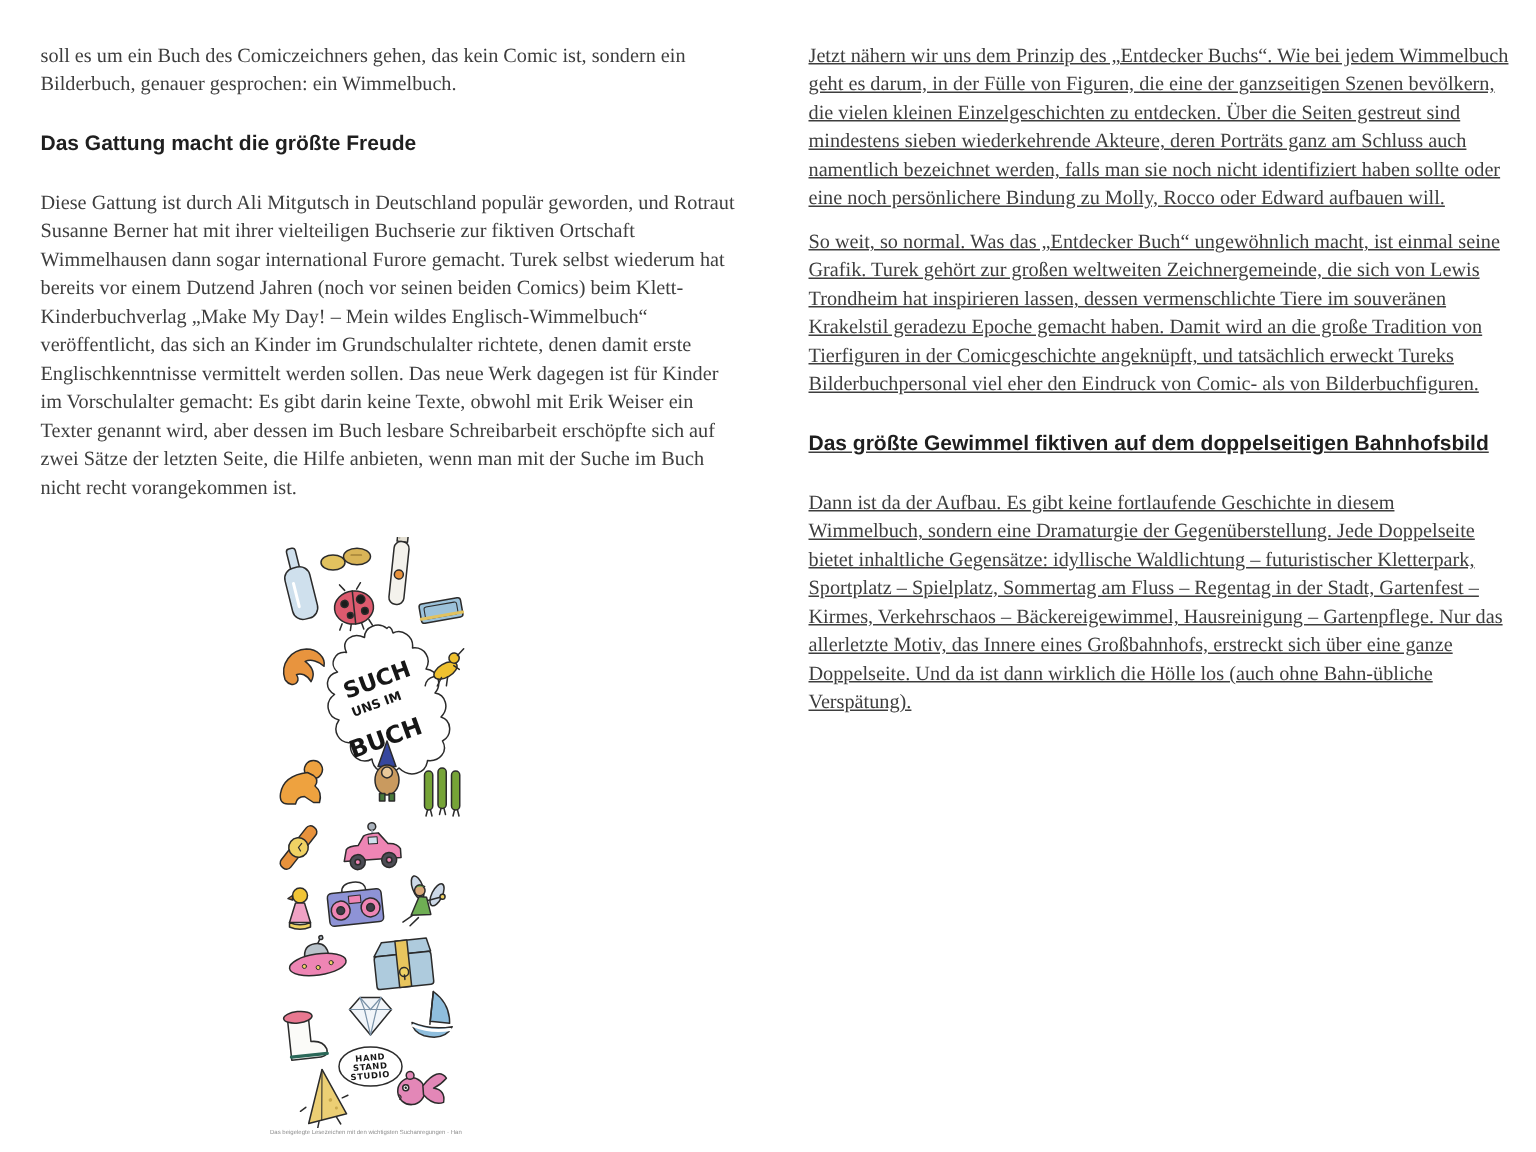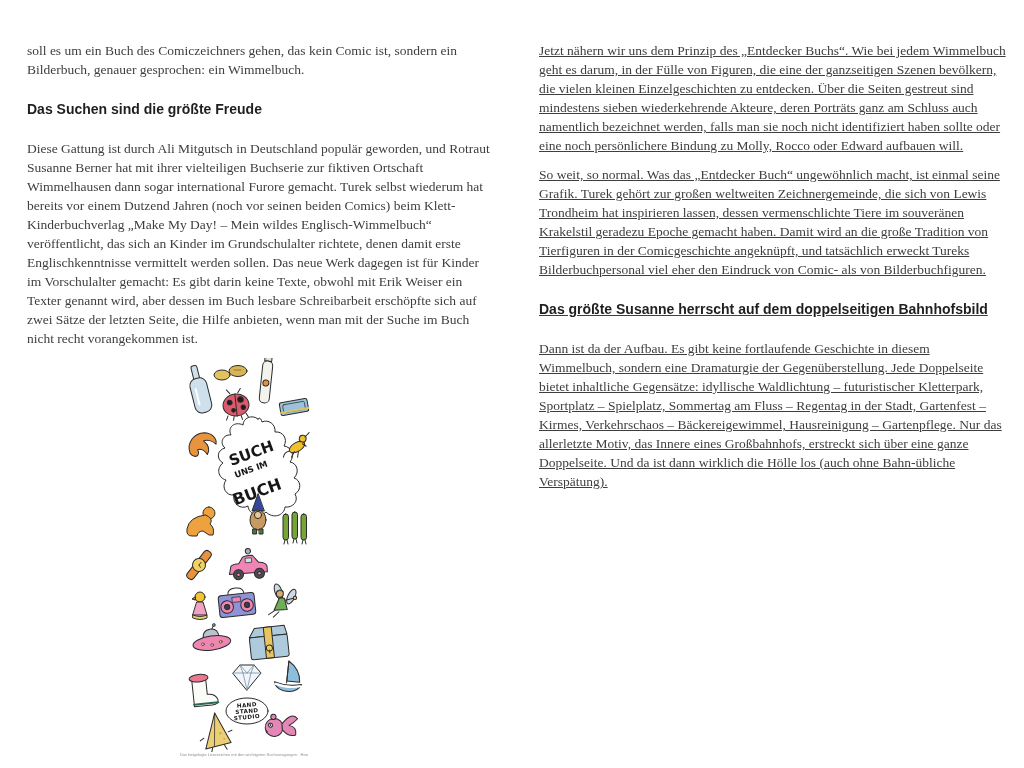--- a/index.html
+++ b/index.html
@@ -1,20 +1,20 @@
 <!DOCTYPE html>
 <html><head>
 <meta charset="utf-8">
 <style>
   html,body{margin:0;padding:0;}
   body{
     width:1024px;height:768px;background:#ffffff;overflow:hidden;position:relative;
     font-family:"Liberation Serif", serif;color:#3e3e3e;
   }
-  .col{position:absolute;top:41px;font-size:13.5px;line-height:19px;text-align:left;}
+  .col{position:absolute;top:27px;font-size:13.5px;line-height:19px;text-align:left;}
   .col-left{left:27px;width:466px;}
   .col-right{left:539px;width:470px;text-decoration:underline;}
   .col p{margin:0 0 10px 0;}
   .col h2{
     font-family:"Liberation Sans", sans-serif;font-weight:700;color:#1f1f1f;
     font-size:14px;line-height:18px;margin:21px 0 21px 0;letter-spacing:0px;
   }
   .col h2.nowrap{white-space:nowrap;}
   .joined{margin:0 0 10px 0;}
   .illustration{position:absolute;left:180px;top:358px;width:132px;height:400px;}
@@ -27,30 +27,30 @@
   svg .ink{stroke:#2b2b2b;stroke-width:1;stroke-linejoin:round;stroke-linecap:round;}
   svg text{font-family:"DejaVu Sans", sans-serif;fill:#161616;}
 </style>
 </head>
 <body>
 
 <div>
 
   <div class="col col-left">
     <p>soll es um ein Buch des Comiczeichners gehen, das kein Comic ist, sondern ein Bilderbuch, genauer gesprochen: ein Wimmelbuch.</p>
-    <h2>Das Suchen sind die größte Freude</h2>
+    <h2>Das Gattung macht die größte Freude</h2>
     <p>Diese Gattung ist durch Ali Mitgutsch in Deutschland populär geworden, und Rotraut Susanne Berner hat mit ihrer vielteiligen Buchserie zur fiktiven Ortschaft Wimmelhausen dann sogar international Furore gemacht. Turek selbst wiederum hat bereits vor einem Dutzend Jahren (noch vor seinen beiden Comics) beim Klett-Kinderbuchverlag „Make My Day! – Mein wildes Englisch-Wimmelbuch“ veröffentlicht, das sich an Kinder im Grundschulalter richtete, denen damit erste Englischkenntnisse vermittelt werden sollen. Das neue Werk dagegen ist für Kinder im Vorschulalter gemacht: Es gibt darin keine Texte, obwohl mit Erik Weiser ein Texter genannt wird, aber dessen im Buch lesbare Schreibarbeit erschöpfte sich auf zwei Sätze der letzten Seite, die Hilfe anbieten, wenn man mit der Suche im Buch nicht recht vorangekommen ist.</p>
   </div>
 
   <div class="col col-right">
     <p>Jetzt nähern wir uns dem Prinzip des „Entdecker Buchs“. Wie bei jedem Wimmelbuch geht es darum, in der Fülle von Figuren, die eine der ganzseitigen Szenen bevölkern, die vielen kleinen Einzelgeschichten zu entdecken. Über die Seiten gestreut sind mindestens sieben wiederkehrende Akteure, deren Porträts ganz am Schluss auch namentlich bezeichnet werden, falls man sie noch nicht identifiziert haben sollte oder eine noch persönlichere Bindung zu Molly, Rocco oder Edward aufbauen will.</p>
     <div class="joined">
       <div>So weit, so normal. Was das „Entdecker Buch“ ungewöhnlich macht, ist einmal seine Grafik. Turek gehört zur großen weltweiten Zeichnergemeinde, die sich von Lewis Trondheim hat inspirieren lassen, dessen vermenschlichte Tiere im souveränen Krakelstil geradezu Epoche gemacht haben. Damit wird an die große Tradition von Tierfiguren in der Comicgeschichte angeknüpft, und tatsächlich erweckt Tureks Bilderbuchpersonal viel eher den Eindruck von Comic- als von Bilderbuchfiguren.</div>
     </div>
-    <h2 class="nowrap">Das größte Susanne herrscht auf dem doppelseitigen Bahnhofsbild</h2>
+    <h2 class="nowrap">Das größte Gewimmel fiktiven auf dem doppelseitigen Bahnhofsbild</h2>
     <p>Dann ist da der Aufbau. Es gibt keine fortlaufende Geschichte in diesem Wimmelbuch, sondern eine Dramaturgie der Gegenüberstellung. Jede Doppelseite bietet inhaltliche Gegensätze: idyllische Waldlichtung – futuristischer Kletterpark, Sportplatz – Spielplatz, Sommertag am Fluss – Regentag in der Stadt, Gartenfest – Kirmes, Verkehrschaos – Bäckereigewimmel, Hausreinigung – Gartenpflege. Nur das allerletzte Motiv, das Innere eines Großbahnhofs, erstreckt sich über eine ganze Doppelseite. Und da ist dann wirklich die Hölle los (auch ohne Bahn-übliche Verspätung).</p>
   </div>
 
   <div class="illustration">
     <svg width="132" height="394" viewBox="0 0 132 394">
 
       <g class="ink" transform="translate(20,34) rotate(-14)" fill="#cfe0ed">
         <rect x="-3" y="-27" width="6" height="15" rx="2"></rect>
         <rect x="-8.5" y="-14" width="17" height="35" rx="7"></rect>
         <line x1="-3.5" y1="-4" x2="-3.5" y2="12" stroke="#ffffff" stroke-width="2"></line>

